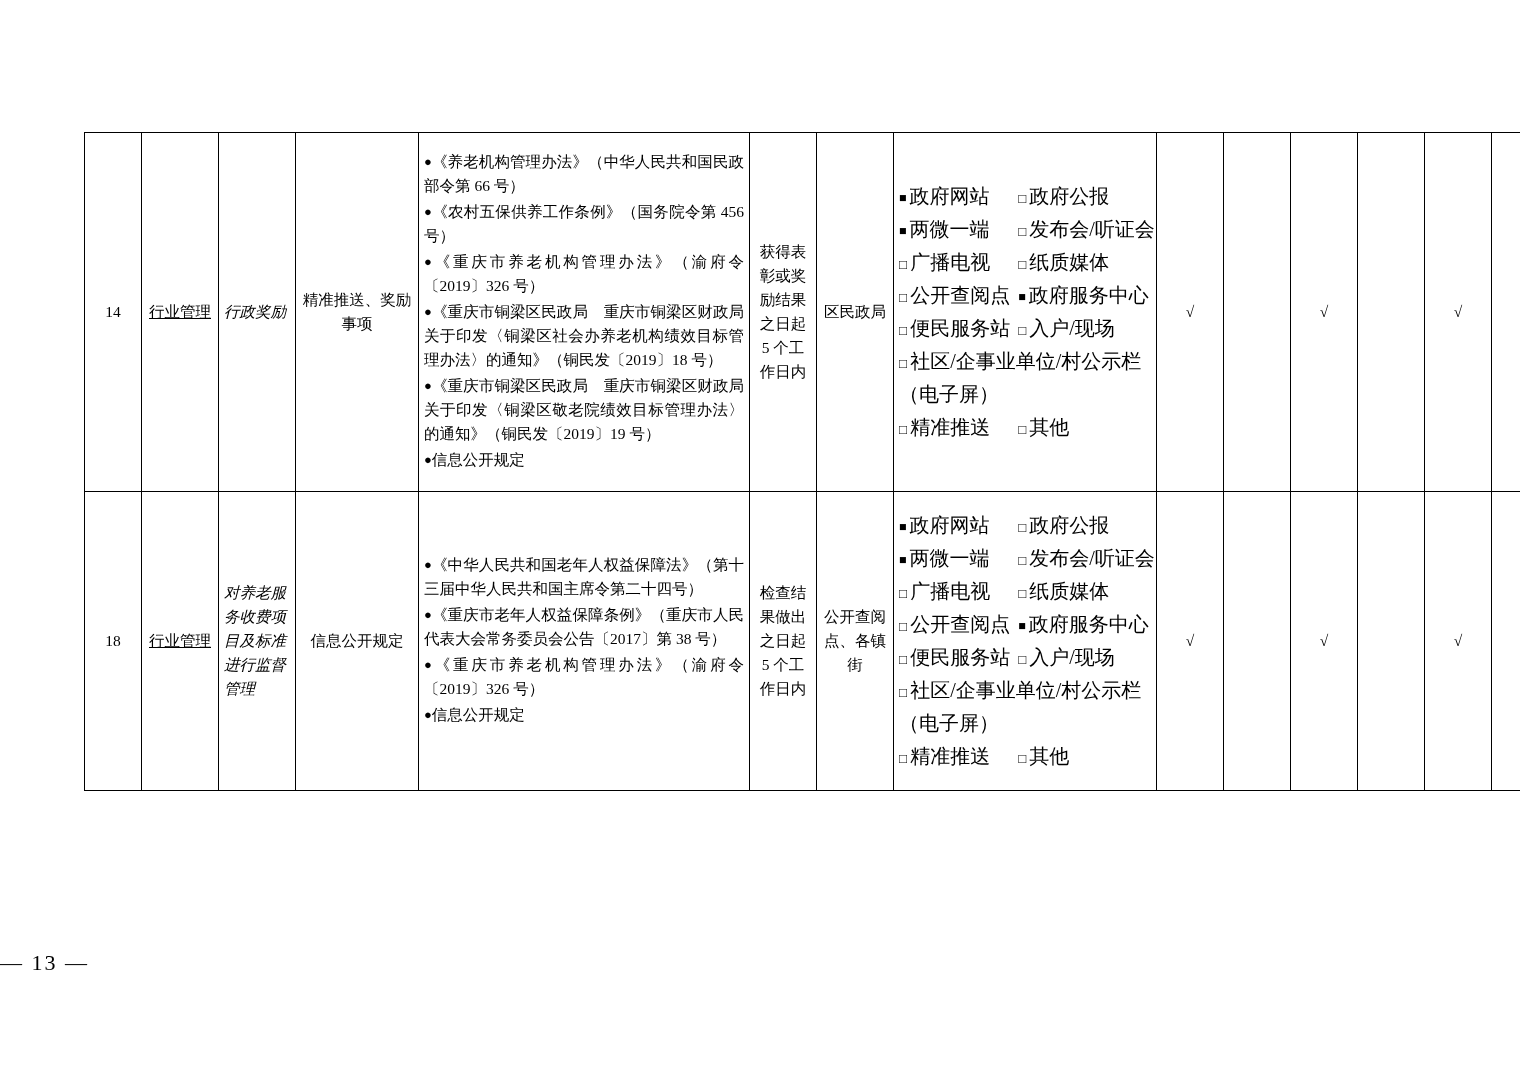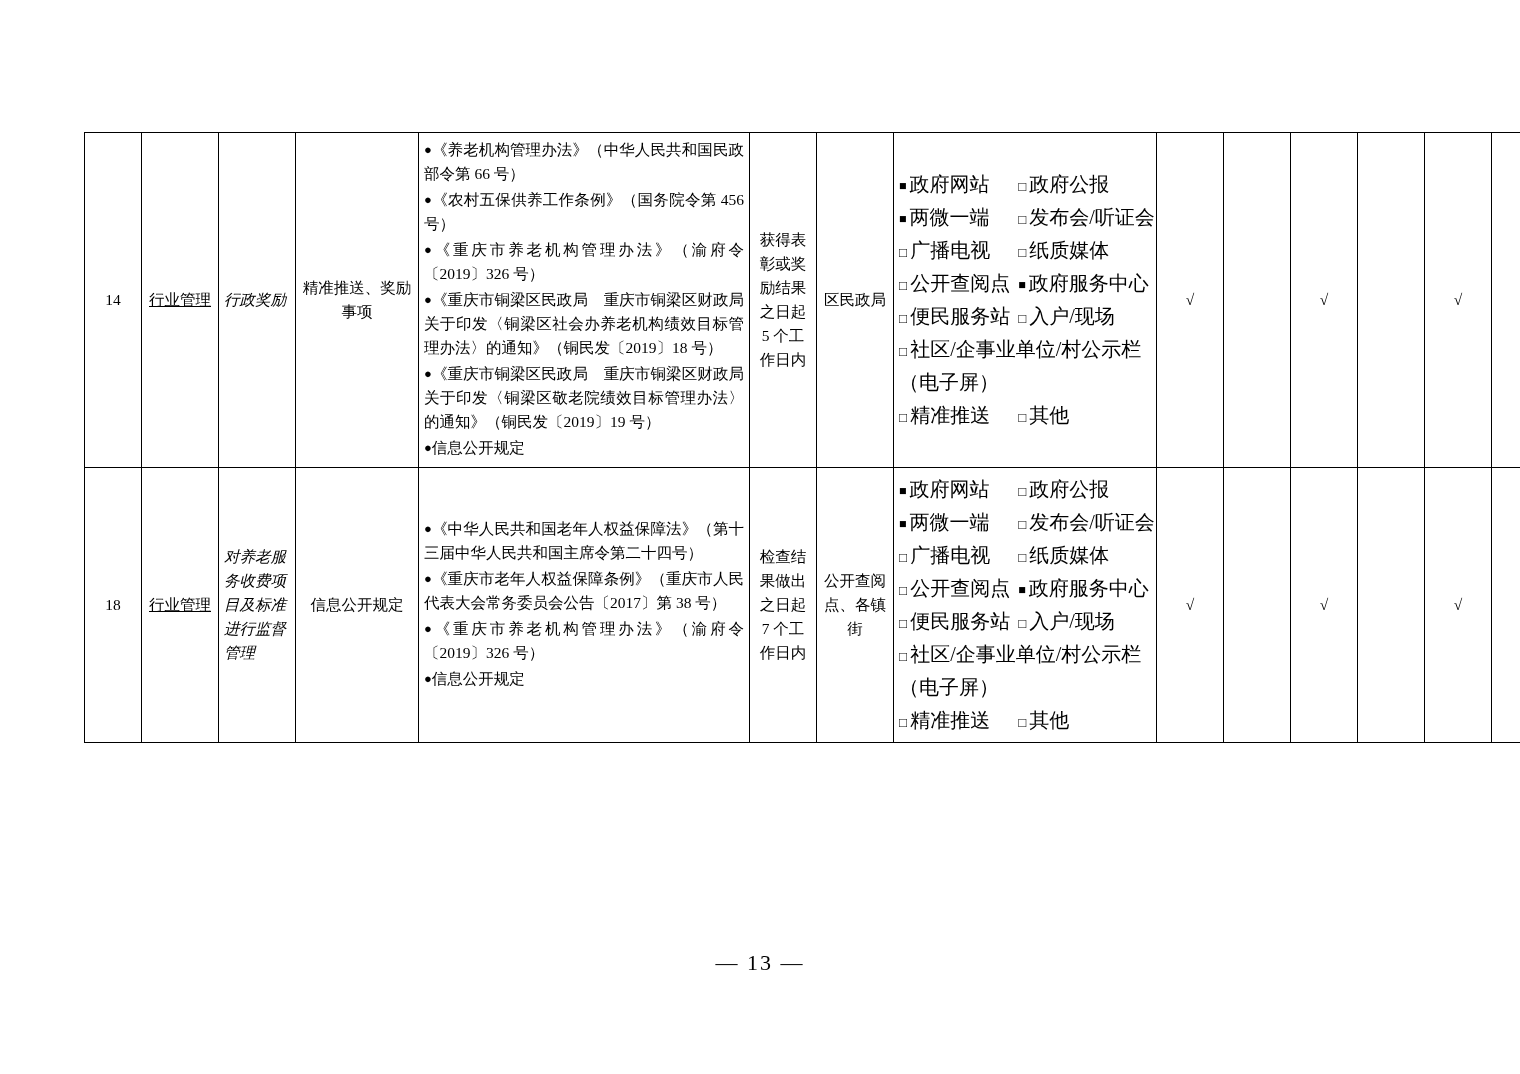--- a/index.html
+++ b/index.html
@@ -24,21 +24,21 @@
     position: absolute;
     left: 84px;
     top: 132px;
     width: 1352px;
     border-collapse: collapse;
     table-layout: fixed;
   }
   table.doc-table td {
     border: 1px solid #000000;
     vertical-align: middle;
-    padding: 5px 5px;
+    padding: 17px 5px;
     font-size: 15.5px;
     line-height: 1.55;
   }
   td.idx {
     text-align: center;
     width: 46px;
     font-size: 15.5px;
   }
   td.c-cat {
     text-align: center;
@@ -114,21 +114,20 @@
     content: "□";
     font-size: 13.5px;
     vertical-align: 0px;
     margin-right: 3px;
   }
   .page-number {
     position: absolute;
     left: 0;
     top: 950px;
     width: 1520px;
-    text-align: center;
     font-size: 22px;
     letter-spacing: 2px;
   }
   .narrow-col {
     word-break: break-all;
   }
 </style>
 </head>
 <body>
 
@@ -181,21 +180,21 @@
         <td class="idx">18</td>
         <td class="c-cat narrow-col">行业管理</td>
         <td class="c-sub narrow-col">对养老服务收费项目及标准进行监督管理</td>
         <td class="c-item narrow-col">信息公开规定</td>
         <td class="c-basis">
           <div class="basis-line"><span class="bullet">●</span><span>《中华人民共和国老年人权益保障法》（第十三届中华人民共和国主席令第二十四号）</span></div>
           <div class="basis-line"><span class="bullet">●</span><span>《重庆市老年人权益保障条例》（重庆市人民代表大会常务委员会公告〔2017〕第 38 号）</span></div>
           <div class="basis-line"><span class="bullet">●</span><span>《重庆市养老机构管理办法》（渝府令〔2019〕326 号）</span></div>
           <div class="basis-line"><span class="bullet">●</span><span>信息公开规定</span></div>
         </td>
-        <td class="c-time narrow-col">检查结果做出之日起 7 个工作日内</td>
+        <td class="c-time narrow-col">检查结果做出之日起 5 个工作日内</td>
         <td class="c-dept narrow-col">公开查阅点、各镇街</td>
         <td class="c-channel">
           <div class="chan-grid">
             <div class="chan-cell box-f">政府网站</div>
             <div class="chan-cell box-e">政府公报</div>
             <div class="chan-cell box-f">两微一端</div>
             <div class="chan-cell box-e">发布会/听证会</div>
             <div class="chan-cell box-e">广播电视</div>
             <div class="chan-cell box-e">纸质媒体</div>
             <div class="chan-cell box-e">公开查阅点</div>

